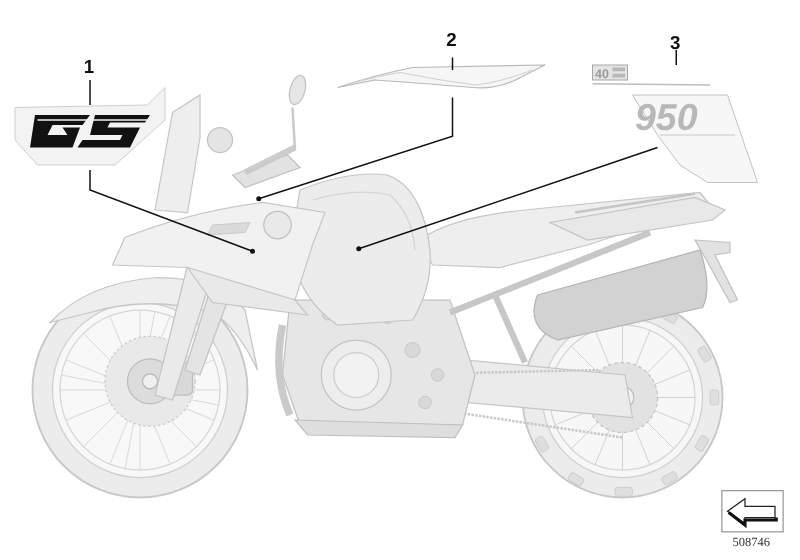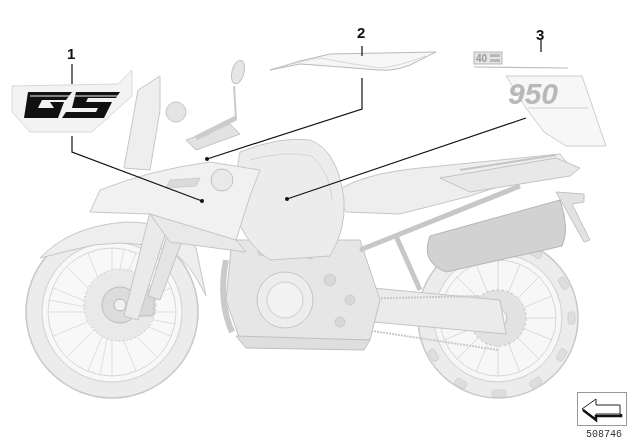--- a/index.html
+++ b/index.html
@@ -1,20 +1,20 @@
 <!DOCTYPE html>
 <html><head>
 <meta charset="utf-8">
 <style>
   html, body { margin: 0; padding: 0; background: #ffffff; }
   body { width: 640px; height: 448px; position: relative; overflow: hidden; font-family: "Liberation Sans", sans-serif; }
   .canvas { position: absolute; left: 0; top: 0; width: 640px; height: 448px; }
   .callout-num { position: absolute; font-family: "Liberation Sans", sans-serif; font-weight: bold; font-size: 15px; color: #111; line-height: 1; }
   .ref-box { position: absolute; left: 577px; top: 392px; width: 50px; height: 34px; border: 1px solid #999; background: #fff; box-sizing: border-box; }
-  .ref-num { position: absolute; left: 586px; top: 429px; font-size: 10px; color: #333; font-family: Liberation Mono, monospace; }
+  .ref-num { position: absolute; left: 586px; top: 429px; font-size: 10px; color: #333; font-family: Liberation Serif, serif; }
   svg text { font-family: "Liberation Sans", sans-serif; }
 </style>
 </head>
 <body>
 
 <div class="canvas">
 <svg width="640" height="448" viewBox="0 0 640 448" xmlns="http://www.w3.org/2000/svg">
 
   <g>
     <circle cx="498" cy="318" r="80" fill="#ececec" stroke="#c8c8c8" stroke-width="1.5"></circle>

